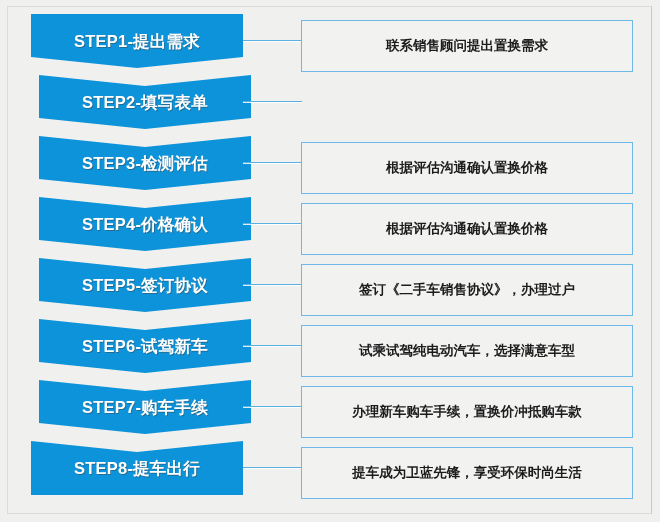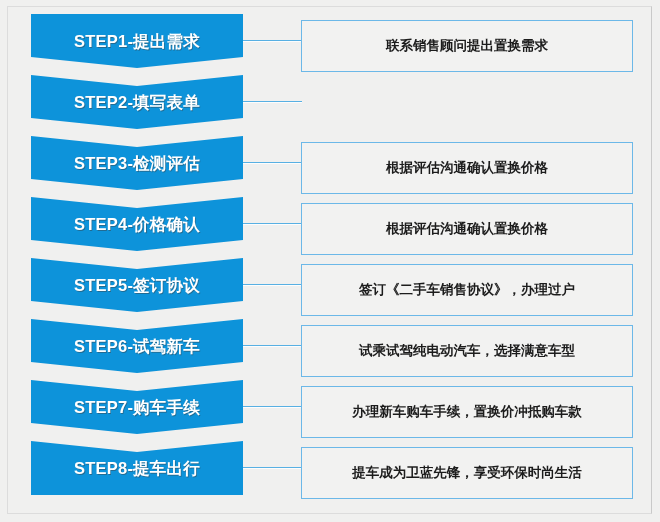--- a/index.html
+++ b/index.html
@@ -62,20 +62,21 @@
     background: #0d93da;
     display: flex;
     align-items: center;
     justify-content: center;
     box-sizing: border-box;
     filter: drop-shadow(1px 1px 0.6px rgba(150,140,135,0.55));
   }
   
   .step.notch-both {
     clip-path: polygon(0 0, 50% 11px, 100% 0, 100% calc(100% - 11px), 50% 100%, 0 calc(100% - 11px));
+    margin-left: 8px;
   }
   
   .step.notch-bottom {
     clip-path: polygon(0 0, 100% 0, 100% calc(100% - 11px), 50% 100%, 0 calc(100% - 11px));
   }
   
   .step.notch-top {
     clip-path: polygon(0 0, 50% 11px, 100% 0, 100% 100%, 0 100%);
   }
 

